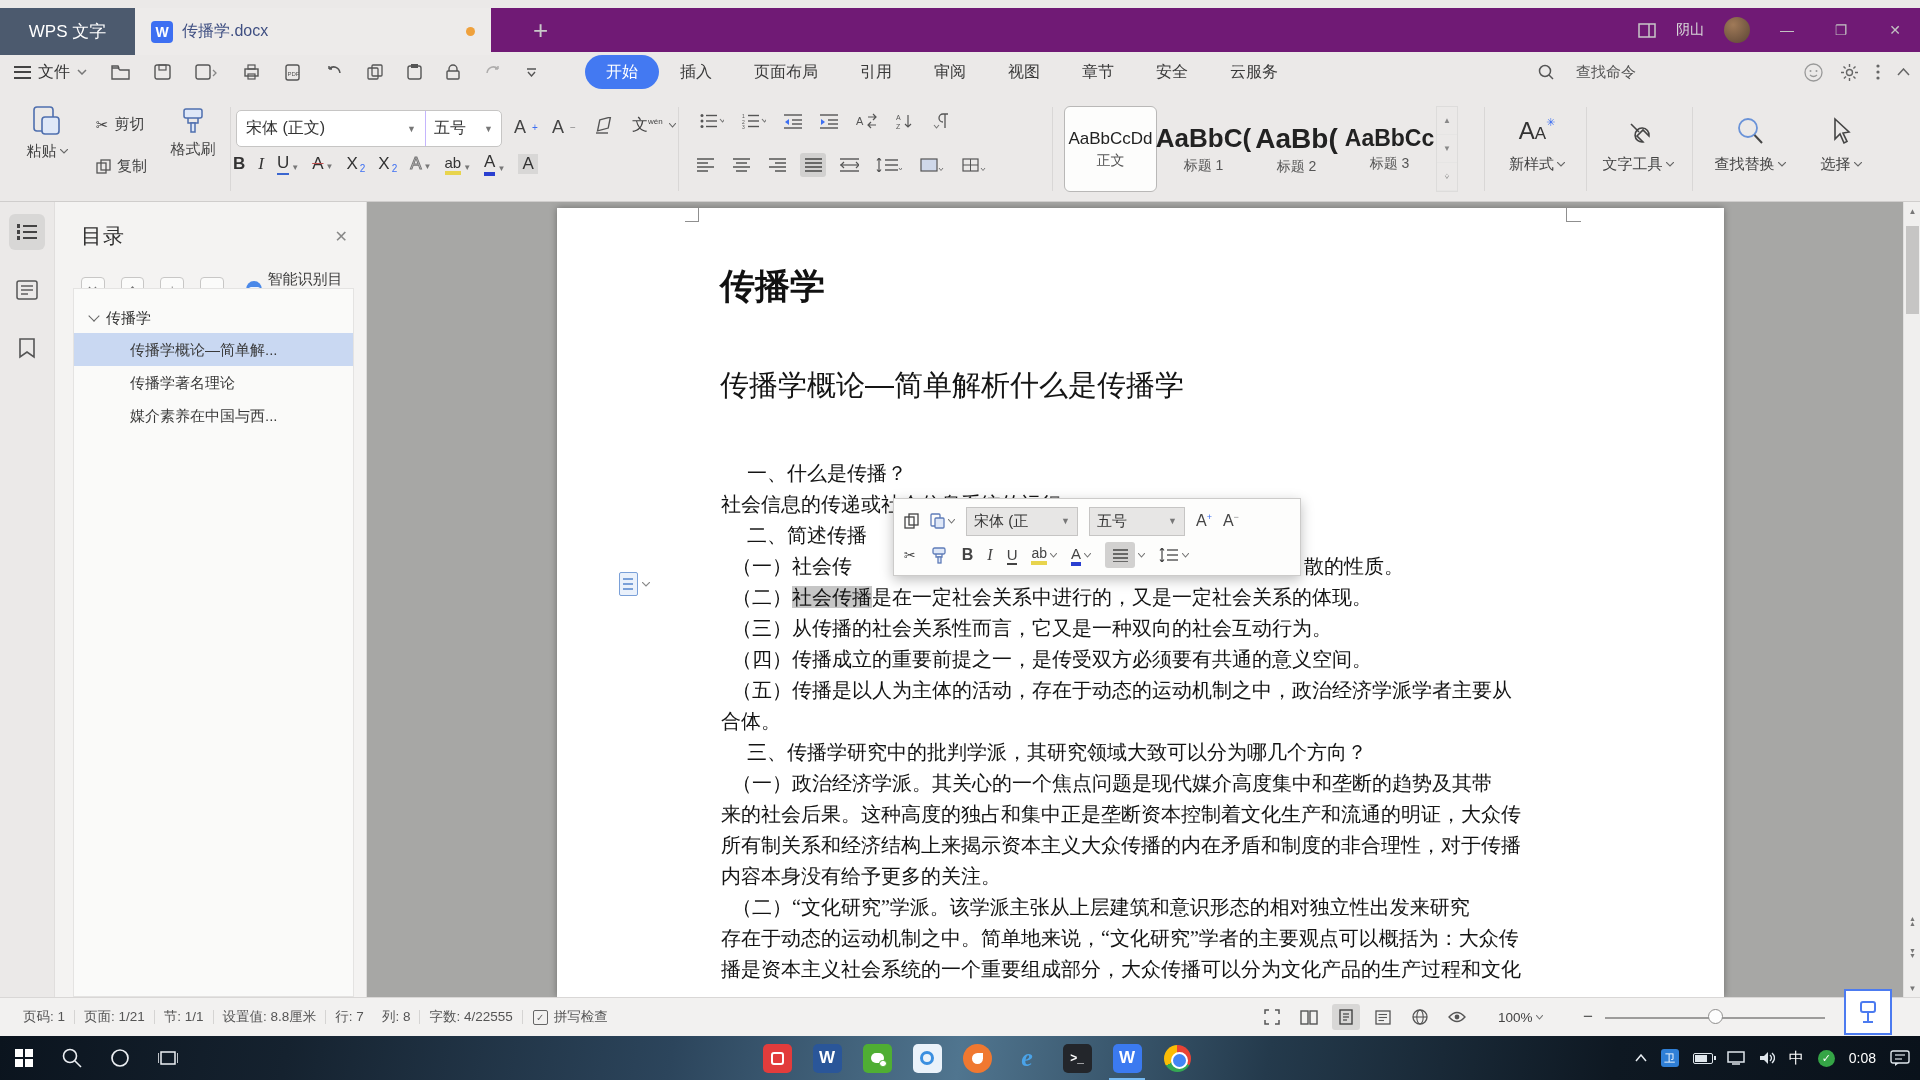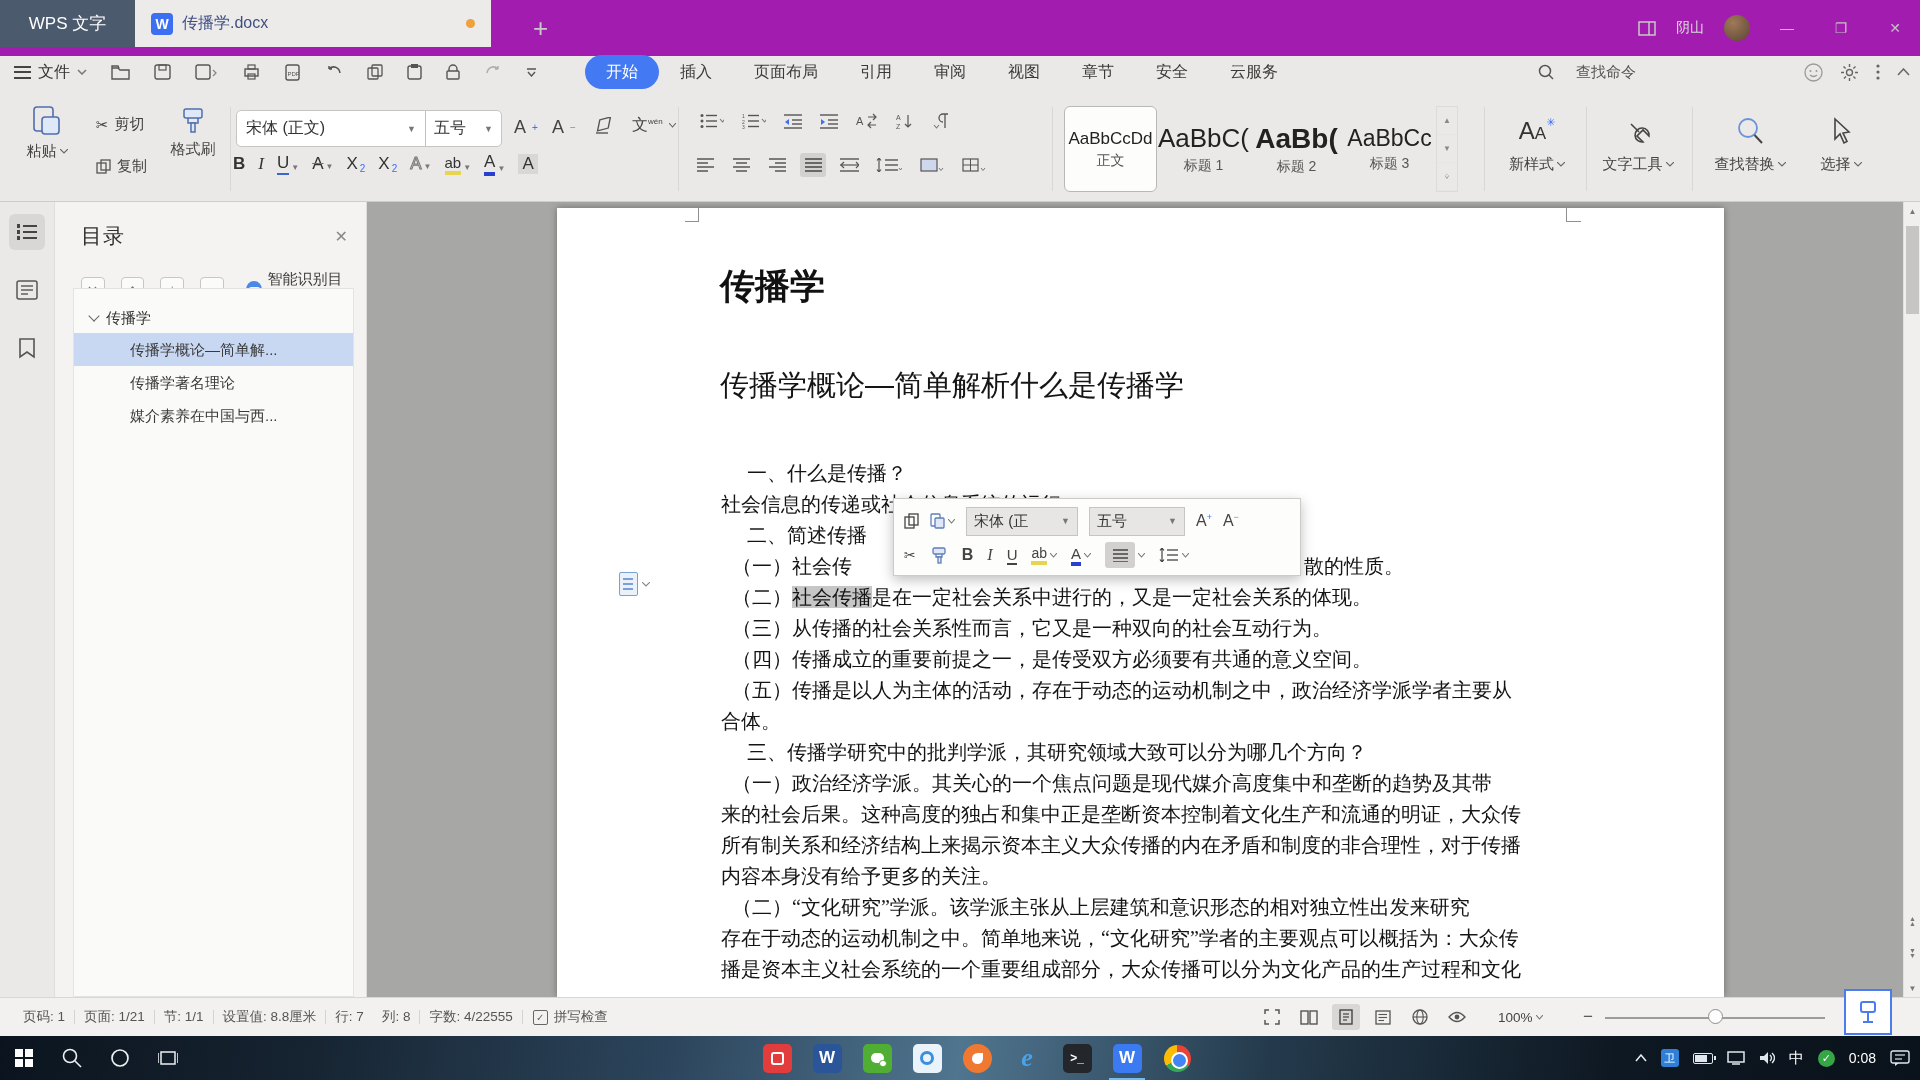--- a/index.html
+++ b/index.html
@@ -1,20 +1,20 @@
 <!DOCTYPE html>
 <html><head>
 <meta charset="utf-8">
 <style>
 *{margin:0;padding:0;box-sizing:border-box}
 html,body{width:1920px;height:1080px;overflow:hidden}
 body{font-family:"Liberation Sans","DejaVu Sans",sans-serif;font-size:14px;color:#333}
 .screen{position:relative;width:1920px;height:1080px;background:#ebe9e8}
 
-.titlebar{position:absolute;left:0;top:0;width:1920px;height:56px;background:#a21caf;display:flex}
+.titlebar{position:absolute;left:0;top:8px;width:1920px;height:44px;background:#701a75;display:flex}
 .appbtn{width:135px;height:47px;background:#4c5a6e;color:#fff;font-size:17px;display:flex;align-items:center;justify-content:center}
 .doctab{width:356px;height:47px;background:#edebea;display:flex;align-items:center;gap:9px;padding:0 16px;font-size:16px;color:#3f4f82}
 .wicon{width:22px;height:22px;border-radius:4px;background:#3d6ff2;color:#fff;font-weight:bold;font-size:14px;display:flex;align-items:center;justify-content:center}
 .moddot{width:9px;height:9px;border-radius:50%;background:#efa13c;margin-left:auto}
 .darkstrip{flex:1;display:flex;align-items:center;color:#c9c9c9}
 .newtab{font-size:26px;margin-left:42px;font-weight:300;cursor:default}
 .tbright{margin-left:auto;display:flex;align-items:center;gap:20px;padding-right:8px}
 .avatar{width:26px;height:26px;border-radius:50%;background:radial-gradient(circle at 35% 30%,#a07a58,#5a4434)}
 .wc{width:34px;text-align:center;font-size:14px;color:#c2c2c2}
 .username{font-size:14px;color:#d8d8d8}
@@ -44,21 +44,21 @@
 .fmtrow .w{display:flex;align-items:flex-end;gap:2px}
 .dsm{font-size:8px;color:#777;padding-bottom:3px}
 .ub{border-bottom:2px solid #3a66d0}
 .parrow1{position:absolute;left:700px;top:16px;display:flex;align-items:center;gap:18px;color:#555}
 .parrow2{position:absolute;left:692px;top:56px;display:flex;align-items:center;gap:10px;color:#555}
 .alib{width:26px;height:24px;display:flex;align-items:center;justify-content:center;border-radius:3px}
 .alib.on{background:#d2d1d0}
 .gallery{position:absolute;left:1064px;top:9px;height:86px;display:flex}
 .gcell{width:93px;height:86px;display:flex;flex-direction:column;align-items:center;justify-content:center;color:#222}
 .gcell.sel{background:#fdfdfc;border:1px solid #b9b8b7;border-radius:6px}
-.gprev0{font-size:17px}.gprev1{font-size:26px;font-weight:400}.gprev2{font-size:28px;font-weight:600}.gprev3{font-size:23px;font-weight:400}
+.gprev0{font-size:17px}.gprev1{font-size:26px;font-weight:700}.gprev2{font-size:28px;font-weight:600}.gprev3{font-size:23px;font-weight:700}
 .gname{font-size:14px;color:#555;margin-top:3px}
 .gscroll{width:22px;height:86px;border:1px solid #dddcdb;display:flex;flex-direction:column}
 .gscroll div{flex:1;display:flex;align-items:center;justify-content:center;font-size:8px;color:#888;border-bottom:1px solid #e6e5e4}
 .toolbtn{position:absolute;text-align:center;font-size:15px;color:#444;top:14px}
 .toolbtn .tic{height:40px;display:flex;align-items:center;justify-content:center}
 .toolbtn .lbl{margin-top:4px;display:flex;align-items:center;justify-content:center;gap:3px}
 
 .workspace{position:absolute;left:0;top:202px;width:1920px;height:795px;display:flex}
 .iconstrip{width:55px;background:#ebe9e8;border-right:1px solid #e0dedd;padding-top:12px;display:flex;flex-direction:column;align-items:center;gap:22px}
 .stripbtn{width:36px;height:36px;border-radius:6px;display:flex;align-items:center;justify-content:center}

